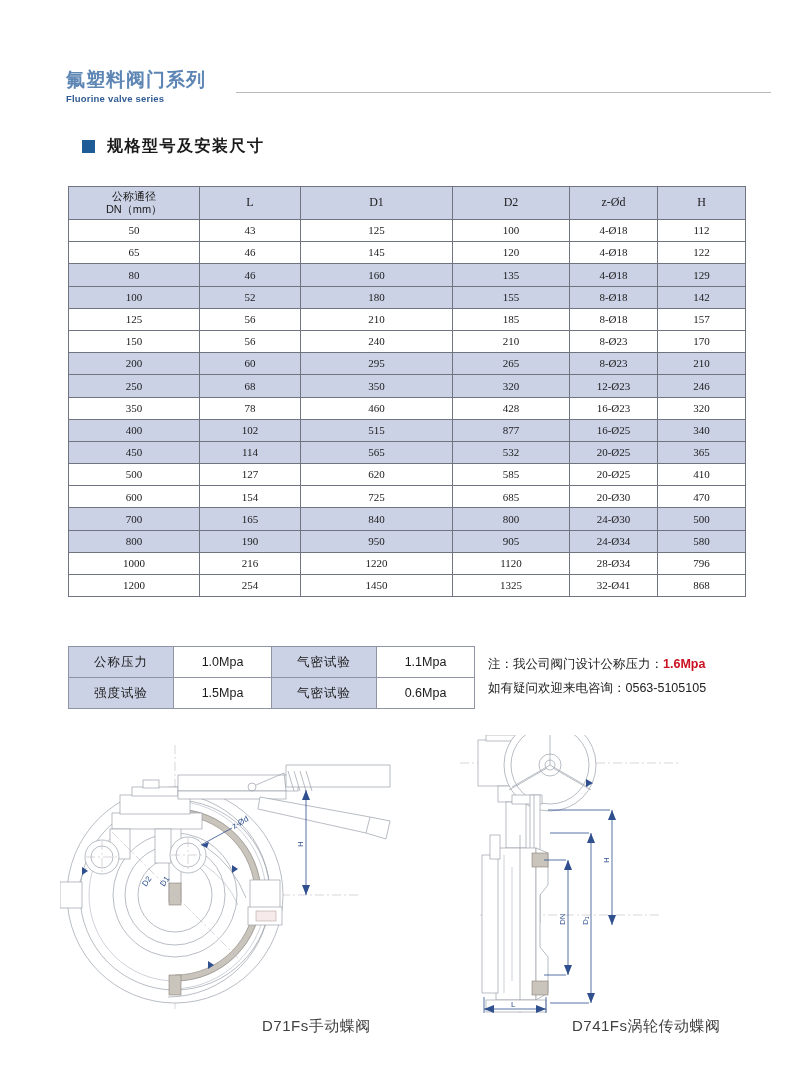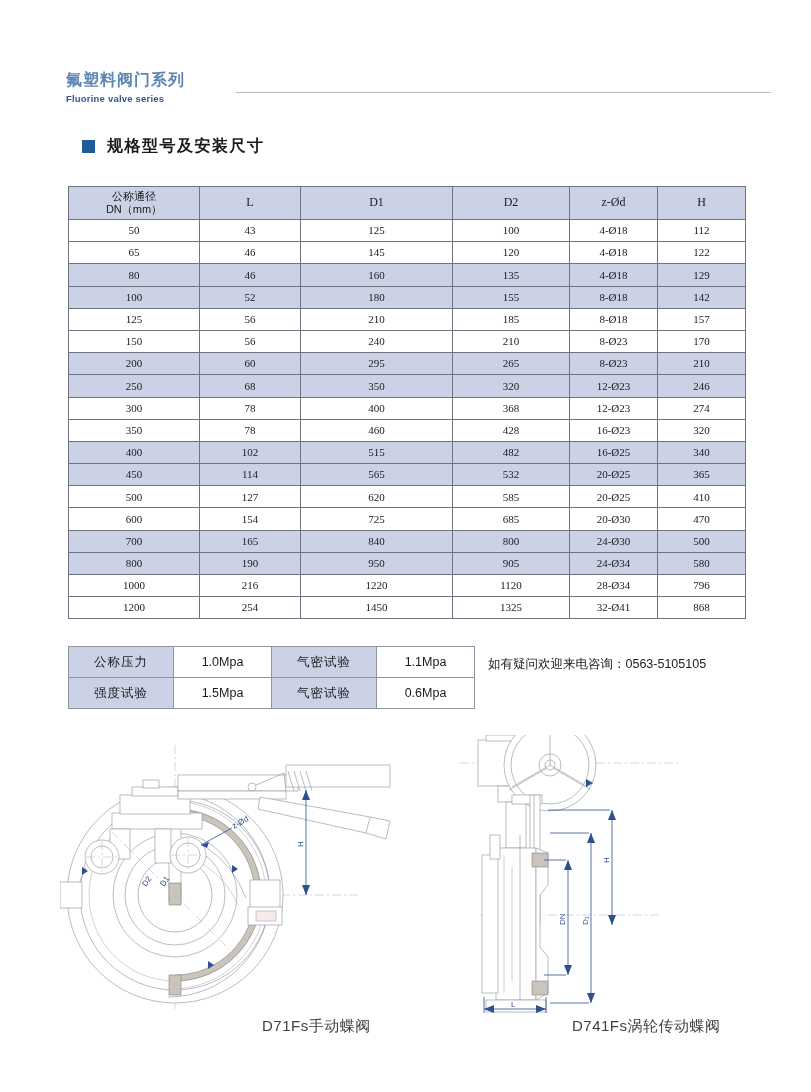--- a/index.html
+++ b/index.html
@@ -18,21 +18,21 @@
   
   .page-header {
     position: absolute;
     left: 66px;
     top: 70px;
     width: 700px;
     height: 50px;
   }
   .header-cn {
     font-family: "Liberation Sans", sans-serif;
-    font-size: 16px;
+    font-size: 19px;
     font-weight: bold;
     color: #5e86b5;
     letter-spacing: 1px;
     line-height: 20px;
     margin: 0;
   }
   .header-en {
     font-family: "Liberation Sans", sans-serif;
     font-size: 9.5px;
     font-weight: bold;
@@ -288,40 +288,32 @@
         </tr>
         <tr class="shaded">
           <td>250</td>
           <td>68</td>
           <td>350</td>
           <td>320</td>
           <td>12-Ø23</td>
           <td>246</td>
         </tr>
         <tr class="plain">
-          <td>300</td>
-          <td>78</td>
-          <td>400</td>
-          <td>368</td>
-          <td>12-Ø23</td>
-          <td>274</td>
-        </tr>
-        <tr class="plain">
           <td>350</td>
           <td>78</td>
           <td>460</td>
           <td>428</td>
           <td>16-Ø23</td>
           <td>320</td>
         </tr>
         <tr class="shaded">
           <td>400</td>
           <td>102</td>
           <td>515</td>
-          <td>482</td>
+          <td>877</td>
           <td>16-Ø25</td>
           <td>340</td>
         </tr>
         <tr class="shaded">
           <td>450</td>
           <td>114</td>
           <td>565</td>
           <td>532</td>
           <td>20-Ø25</td>
           <td>365</td>
@@ -391,20 +383,23 @@
           <td class="lbl">强度试验</td>
           <td class="val">1.5Mpa</td>
           <td class="lbl">气密试验</td>
           <td class="val">0.6Mpa</td>
         </tr>
       </tbody>
   </table>
 </div>
 
 <div class="note-block">
+  <div>
+    <span>注：我公司阀门设计公称压力：</span><span class="note-highlight">1.6Mpa</span>
+  </div>
   <div>如有疑问欢迎来电咨询：0563-5105105</div>
 </div>
 
 <div class="drawings">
 
   <svg width="420" height="280" viewBox="0 0 420 280" style="position:absolute;left:60px;top:0;">
 
     <line class="cen" x1="0" y1="160" x2="300" y2="160"></line>
     <line class="cen" x1="115" y1="10" x2="115" y2="275"></line>
 

